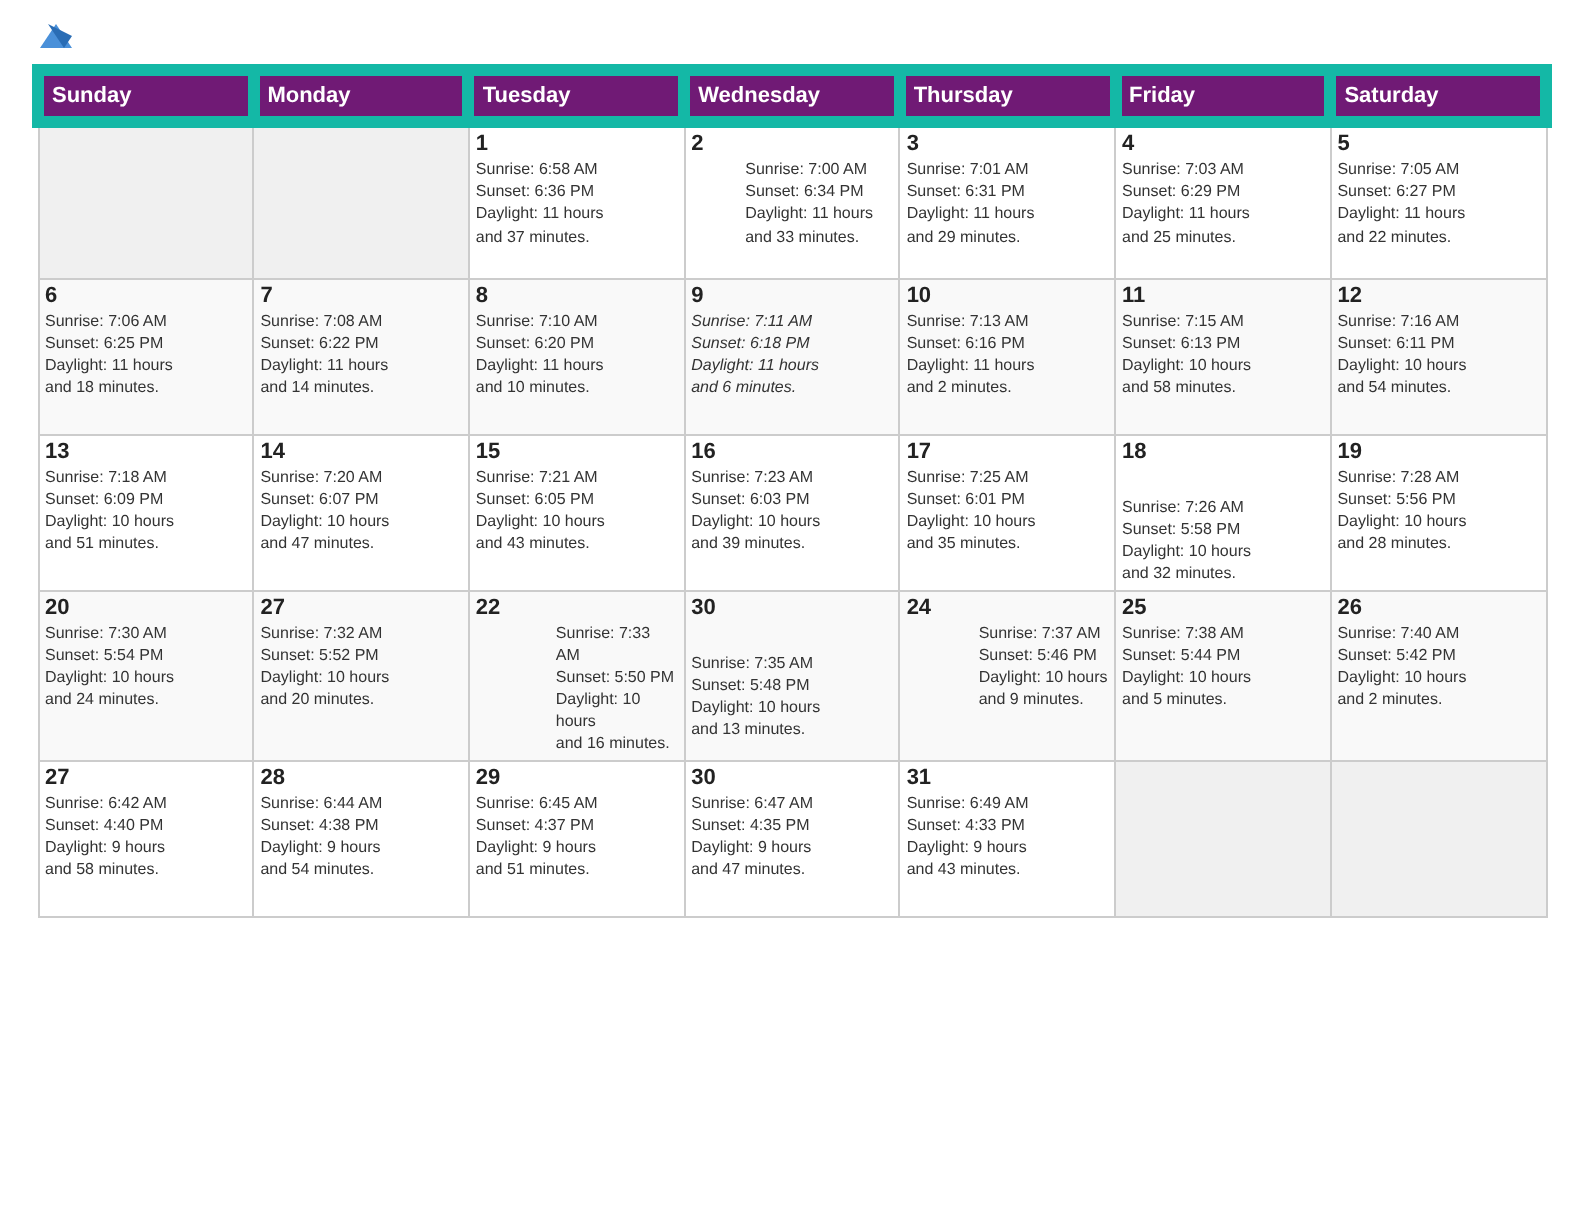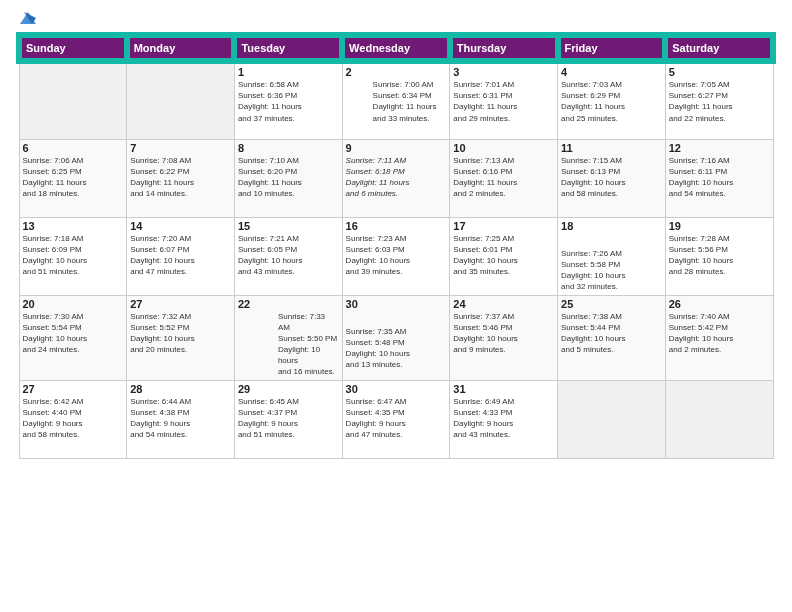--- a/index.html
+++ b/index.html
@@ -296,21 +296,21 @@
           </td>
           <td>
             <span class="day-num">30</span>
             <div class="day-info" style="white-space: pre-line; margin-top: 16px;">Sunrise: 7:35 AM
 Sunset: 5:48 PM
 Daylight: 10 hours
 and 13 minutes.</div>
           </td>
           <td>
             <span class="day-num">24</span>
-            <div class="day-info" style="white-space: pre-line;">Sunrise: 7:37 AM
+            <div class="day-info" style="white-space: pre-line; margin-left: 36px;">Sunrise: 7:37 AM
 Sunset: 5:46 PM
 Daylight: 10 hours
 and 9 minutes.</div>
           </td>
           <td>
             <span class="day-num">25</span>
             <div class="day-info" style="white-space: pre-line;">Sunrise: 7:38 AM
 Sunset: 5:44 PM
 Daylight: 10 hours
 and 5 minutes.</div>

